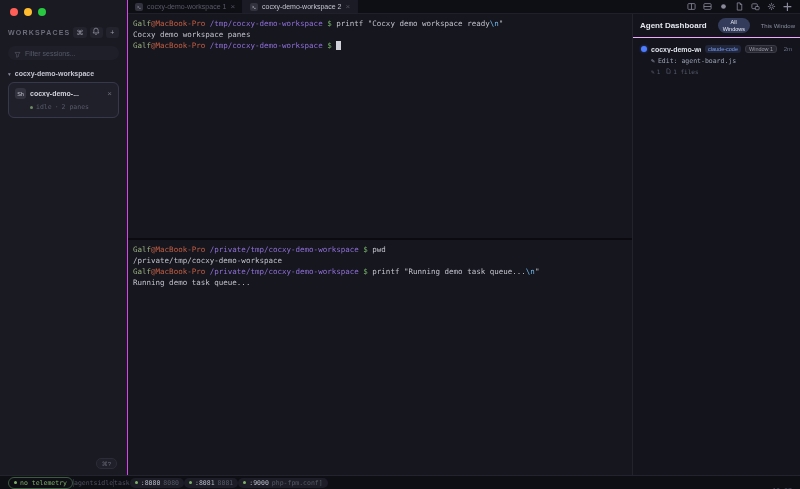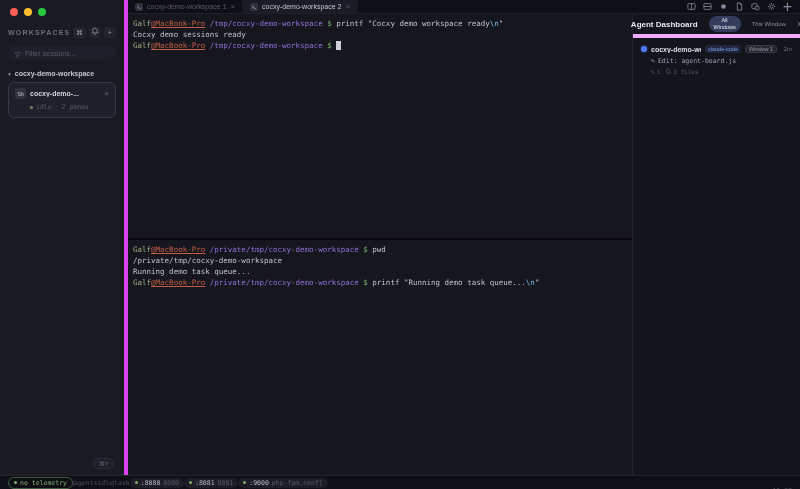--- a/index.html
+++ b/index.html
@@ -2,21 +2,21 @@
 <html><head>
 <meta charset="utf-8">
 <style>
   * { margin:0; padding:0; box-sizing:border-box; }
   html,body { background:#000; }
   body { font-family:"Liberation Sans", sans-serif; }
   .window { width:800px; height:489px; display:flex; flex-direction:column; background:#15151e; overflow:hidden; position:relative; }
   .main-row { flex:1; display:flex; min-height:0; }
 
   
-  .sidebar { width:128px; flex:0 0 128px; background:#1a1a23; border-right:4px solid #d946ef; display:flex; flex-direction:column; }
+  .sidebar { width:128px; flex:0 0 128px; background:#1a1a23; border-right:1px solid #d946ef; display:flex; flex-direction:column; }
   .traffic { display:flex; gap:6px; padding:8px 10px 7px; }
   .tl { width:8px; height:8px; border-radius:50%; }
   .tl.red{background:#ff5f57;} .tl.yellow{background:#febc2e;} .tl.green{background:#28c840;}
   .sb-header { display:flex; align-items:center; padding:4px 8px; gap:3px; }
   .sb-title { flex:1; font-size:7px; font-weight:bold; letter-spacing:1.2px; color:#6c6c7a; }
   .sb-btn { width:14px; height:11px; background:#23232e; border-radius:3px; color:#9a9aa8; font-size:7px; line-height:11px; text-align:center; cursor:default; }
   .filter { margin:4px 8px; background:#1f1f2a; border-radius:8px; height:14px; display:flex; align-items:center; gap:4px; padding:0 6px; }
   .filter input { flex:1; background:transparent; border:none; outline:none; font-size:7px; color:#9a9aaa; font-family:"Liberation Sans",sans-serif; width:60px; }
   .filter input::placeholder { color:#565a68; }
   .group-row { display:flex; align-items:center; gap:4px; padding:6px 8px 3px; }
@@ -47,30 +47,30 @@
   .content-row { flex:1; display:flex; min-height:0; }
 
   
   .term-col { flex:1; display:flex; flex-direction:column; background:#16161f; min-width:0; }
   .pane { padding:4px 0 0 5px; overflow:hidden; font-family:"DejaVu Sans Mono",monospace; font-size:7.5px; }
   .pane1 { flex:0 0 224px; }
   .pane-divider { height:2px; background:#0a0a10; }
   .pane2 { flex:1; }
   .tline { line-height:11px; white-space:pre; }
   .sg-u { color:#9cb380; }
-  .sg-h { color:#c25e42;text-decoration:underline; }
+  .sg-h { color:#c25e42; }
   .sg-p { color:#9070d8; }
   .sg-g { color:#76b368; }
   .sg-t { color:#c2c2cc; }
   .sg-e { color:#70b8e8; }
   .sg-cursor { display:inline-block; width:5px; height:9px; background:#d0d0da; vertical-align:-1.5px; }
 
   
   .agent-panel { width:168px; flex:0 0 168px; background:#14141d; border-left:1px solid #23232e; display:flex; flex-direction:column; }
-  .ap-header { height:24px; flex:0 0 24px; display:flex; align-items:center; gap:11px; padding:0 7px; border-bottom:4px solid #f0abfc;justify-content:center; }
+  .ap-header { height:24px; flex:0 0 24px; display:flex; align-items:center; gap:11px; padding:0 7px; border-bottom:1px solid #f0abfc; }
   .ap-title { font-size:8px; font-weight:bold; color:#e4e6ee; white-space:nowrap; }
   .ap-pill { margin-left:auto; background:#343c5c; border-radius:8px; padding:1px 5px; font-size:5.5px; line-height:1.2; color:#e8eaf2; text-align:center; width:32px; }
   .ap-this { font-size:6px; color:#8a8e9c; white-space:nowrap; }
   .ap-close { font-size:9px; color:#8a8e9c; line-height:9px; }
   .agent-item { padding:7px 8px; }
   .ai-row1 { display:flex; align-items:center; gap:4px; }
   .agent-dot { width:6px; height:6px; border-radius:50%; background:#4d7cfe; box-shadow:0 0 3px #4d7cfe88; flex:0 0 6px; }
   .ai-name { font-size:7px; font-weight:bold; color:#dfe2ea; white-space:nowrap; overflow:hidden; max-width:50px; }
   .badge-tool { background:#20263c; color:#7a9df0; font-size:5.5px; padding:1px 3px; border-radius:3px; white-space:nowrap; }
   .badge-win { background:#262630; color:#9a9aa8; border:1px solid #3a3a46; font-size:5.5px; padding:0 3px; border-radius:3px; white-space:nowrap; }
@@ -201,29 +201,29 @@
             </span>
           <span class="icn">+</span>
         </div>
       </div>
 
       <div class="content-row">
 
         <div class="term-col">
           <div class="pane pane1">
               <div class="tline"><span class="sg-u">Galf</span><span class="sg-h">@MacBook-Pro</span><span class="sg-p"> /tmp/cocxy-demo-workspace</span><span class="sg-g"> $ </span><span class="sg-t">printf "Cocxy demo workspace ready</span><span class="sg-e">\n</span><span class="sg-t">"</span></div>
-              <div class="tline"><span class="sg-t">Cocxy demo sessions ready</span></div>
+              <div class="tline"><span class="sg-t">Cocxy demo workspace panes</span></div>
               <div class="tline"><span class="sg-u">Galf</span><span class="sg-h">@MacBook-Pro</span><span class="sg-p"> /tmp/cocxy-demo-workspace</span><span class="sg-g"> $ </span><span class="sg-cursor"></span></div>
             </div>
           <div class="pane-divider"></div>
           <div class="pane pane2">
               <div class="tline"><span class="sg-u">Galf</span><span class="sg-h">@MacBook-Pro</span><span class="sg-p"> /private/tmp/cocxy-demo-workspace</span><span class="sg-g"> $ </span><span class="sg-t">pwd</span></div>
               <div class="tline"><span class="sg-t">/private/tmp/cocxy-demo-workspace</span></div>
+              <div class="tline"><span class="sg-u">Galf</span><span class="sg-h">@MacBook-Pro</span><span class="sg-p"> /private/tmp/cocxy-demo-workspace</span><span class="sg-g"> $ </span><span class="sg-t">printf "Running demo task queue...</span><span class="sg-e">\n</span><span class="sg-t">"</span></div>
               <div class="tline"><span class="sg-t">Running demo task queue...</span></div>
-              <div class="tline"><span class="sg-u">Galf</span><span class="sg-h">@MacBook-Pro</span><span class="sg-p"> /private/tmp/cocxy-demo-workspace</span><span class="sg-g"> $ </span><span class="sg-t">printf "Running demo task queue...</span><span class="sg-e">\n</span><span class="sg-t">"</span></div>
             </div>
         </div>
 
         <aside class="agent-panel">
           <div class="ap-header">
             <span class="ap-title">Agent Dashboard</span>
             <span class="ap-pill">All Windows</span>
             <span class="ap-this">This Window</span>
             <span class="ap-close">×</span>
           </div>

